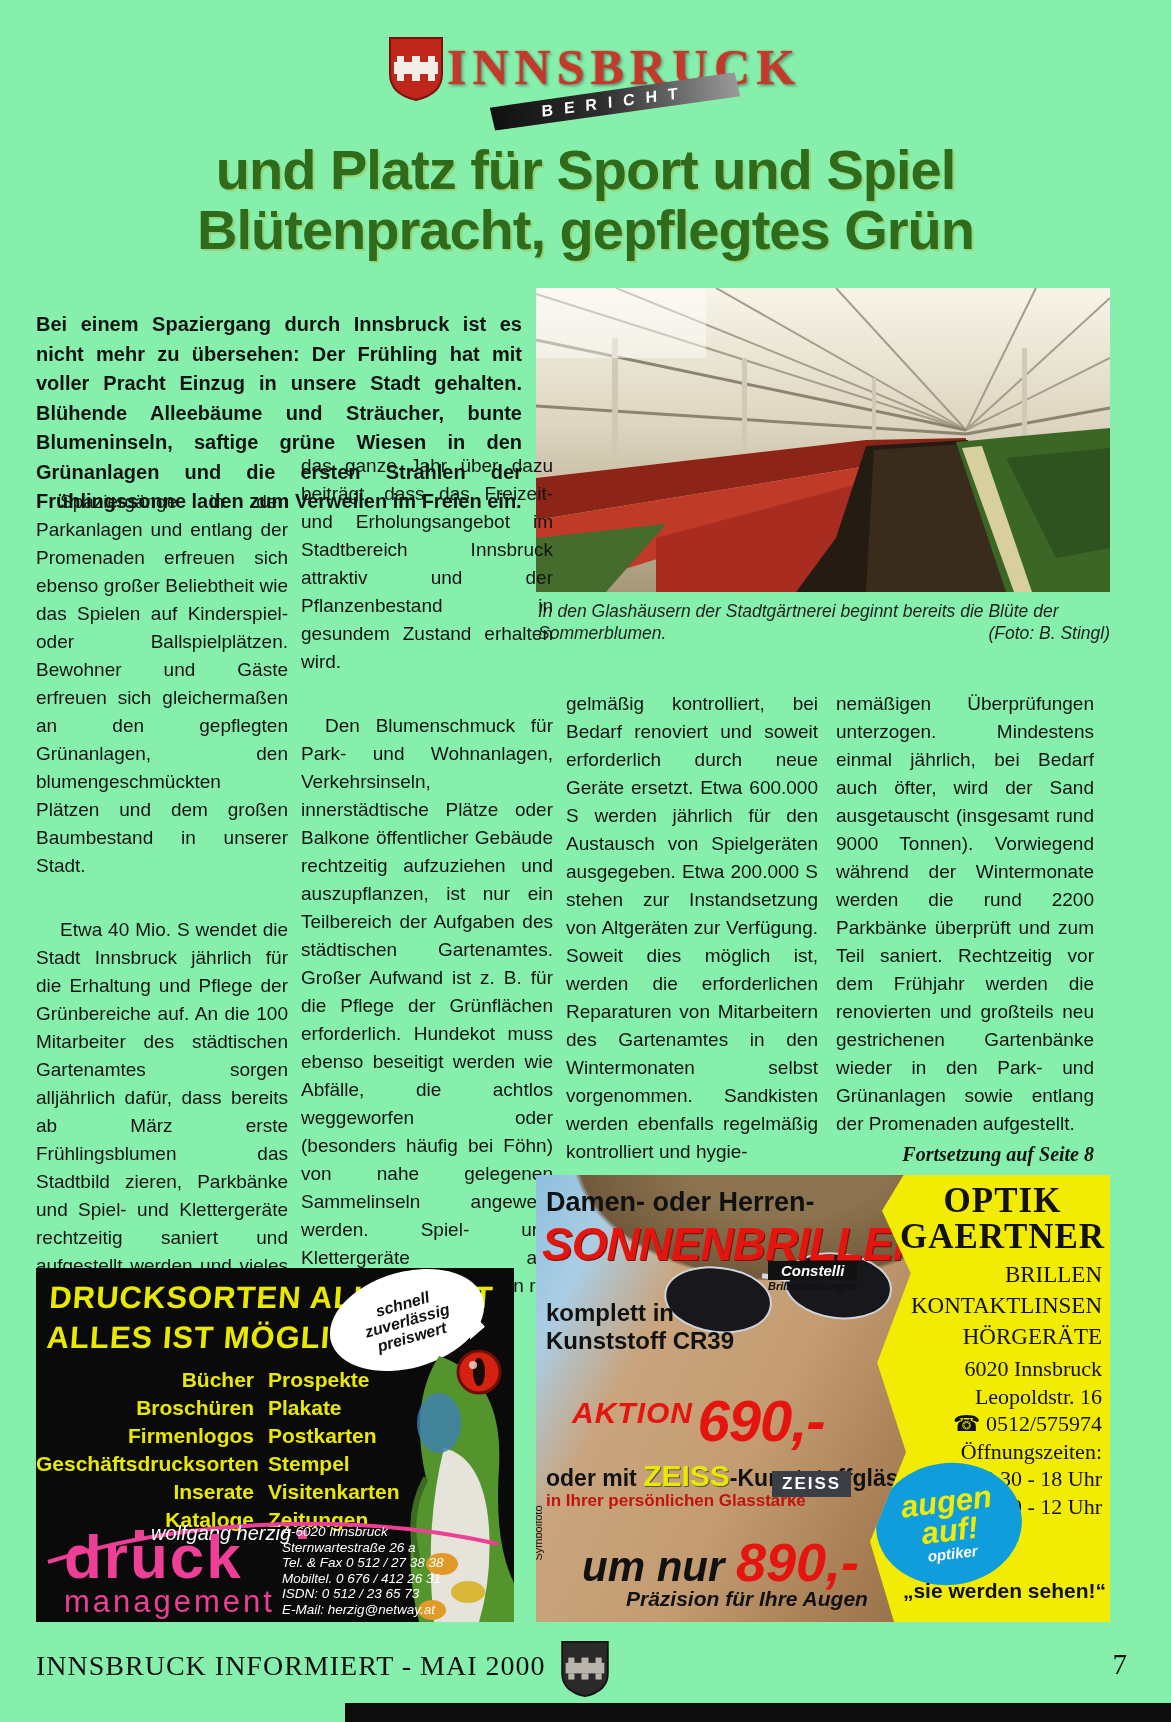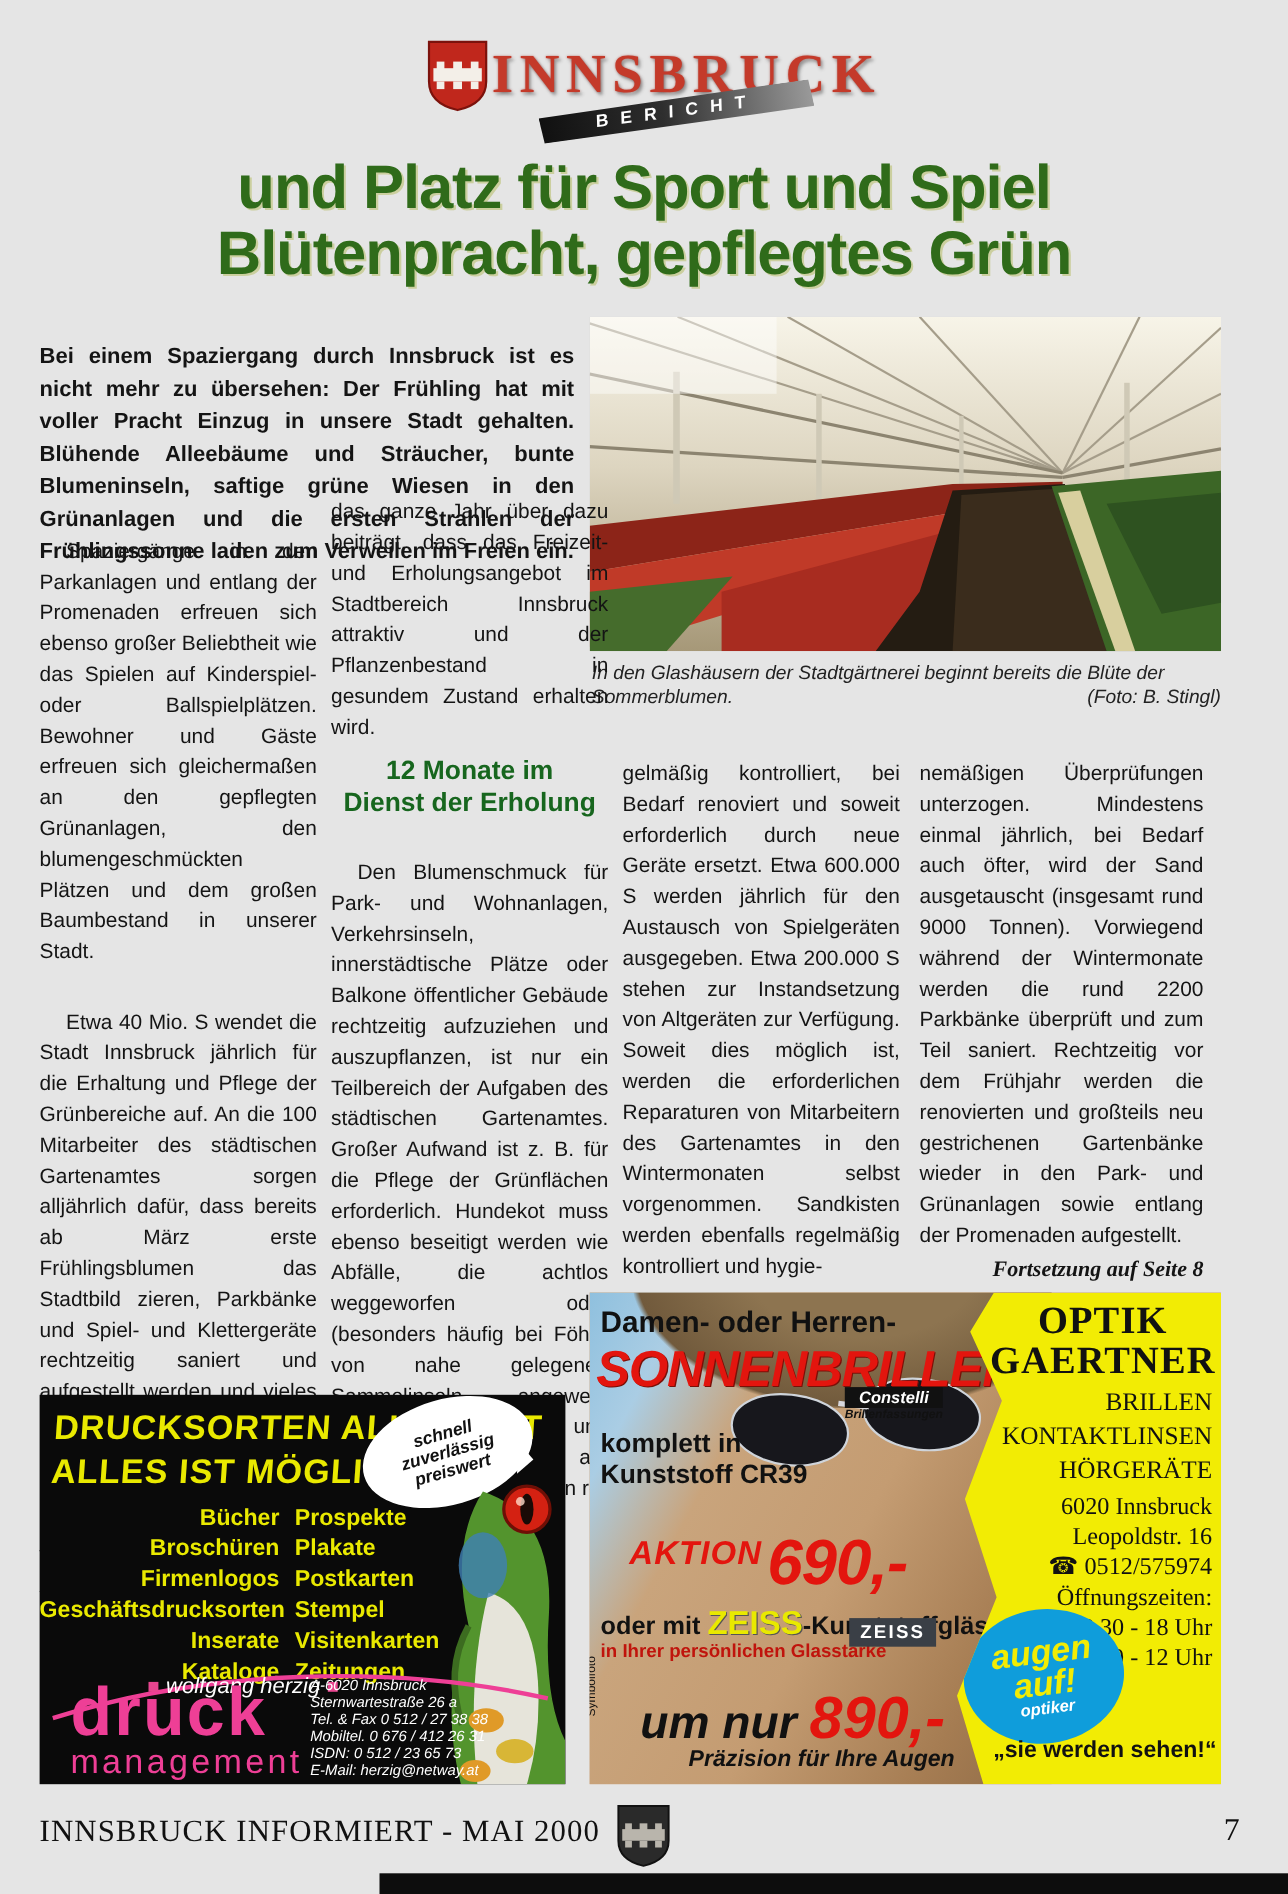--- a/index.html
+++ b/index.html
@@ -1,16 +1,16 @@
 <!DOCTYPE html>
 <html><head>
 <meta charset="utf-8">
 <style>
   html,body{margin:0;padding:0;background:#888;}
-  #page{position:relative;width:1171px;height:1722px;margin:0 auto;background:#e5e5e5;
+  #page{position:relative;width:1171px;height:1722px;margin:0 auto;background:#86efac;
         font-family:"Liberation Sans",sans-serif;color:#141414;overflow:hidden;}
   .abs{position:absolute;}
 
   
   .wordmark{position:absolute;left:447px;top:38px;font-family:"Liberation Serif",serif;
     font-weight:bold;font-size:50px;letter-spacing:6px;color:#c43a2a;
     text-shadow:2px 2px 3px rgba(60,60,60,.45),0 0 2px rgba(160,30,20,.6);}
   .banner{position:absolute;left:490px;top:88px;width:250px;height:28px;
     background:linear-gradient(90deg,#101010 0%,#2e2e2e 45%,#9a9a9a 100%);
     transform:rotate(-7.5deg);clip-path:polygon(1% 95%,0 12%,99% 0,100% 88%);
@@ -187,24 +187,20 @@
   </div>
 
   <div class="col" style="left:36px;top:452px;">
     <p class="ind">Spaziergänge in den Parkanlagen und entlang der Promenaden erfreuen sich ebenso großer Beliebtheit wie das Spielen auf Kinderspiel- oder Ballspielplätzen. Bewohner und Gäste erfreuen sich gleichermaßen an den gepflegten Grünanlagen, den blumengeschmückten Plätzen und dem großen Baumbestand in unserer Stadt.</p>
     <p class="ind">Etwa 40 Mio. S wendet die Stadt Innsbruck jährlich für die Erhaltung und Pflege der Grünbereiche auf. An die 100 Mitarbeiter des städtischen Gartenamtes sorgen alljährlich dafür, dass bereits ab März erste Frühlingsblumen das Stadtbild zieren, Parkbänke und Spiel- und Klettergeräte rechtzeitig saniert und aufgestellt werden und vieles mehr.</p>
     <p class="ind">Von der Bevölkerung kaum wahrgenommen werden die vielfältigen Arbeiten, mit denen das Gartenamt</p>
   </div>
 
   <div class="col" style="left:301px;top:452px;">
     <p>das ganze Jahr über dazu beiträgt, dass das Freizeit- und Erholungsangebot im Stadtbereich Innsbruck attraktiv und der Pflanzenbestand in gesundem Zustand erhalten wird.</p>
-    <div class="subhead">
-      <div>12 Monate im</div>
-      <div>Dienst der Erholung</div>
-    </div>
     <p class="ind">Den Blumenschmuck für Park- und Wohnanlagen, Verkehrsinseln, innerstädtische Plätze oder Balkone öffentlicher Gebäude rechtzeitig aufzuziehen und auszupflanzen, ist nur ein Teilbereich der Aufgaben des städtischen Gartenamtes. Großer Aufwand ist z. B. für die Pflege der Grünflächen erforderlich. Hundekot muss ebenso beseitigt werden wie Abfälle, die achtlos weggeworfen oder (besonders häufig bei Föhn) von nahe gelegenen Sammelinseln angeweht werden. Spiel- und Klettergeräte auf Kinderspielplätzen werden re-</p>
   </div>
 
   <div class="col" style="left:566px;top:690px;">
     <p>gelmäßig kontrolliert, bei Bedarf renoviert und soweit erforderlich durch neue Geräte ersetzt. Etwa 600.000 S werden jährlich für den Austausch von Spielgeräten ausgegeben. Etwa 200.000 S stehen zur Instandsetzung von Altgeräten zur Verfügung. Soweit dies möglich ist, werden die erforderlichen Reparaturen von Mitarbeitern des Gartenamtes in den Wintermonaten selbst vorgenommen. Sandkisten werden ebenfalls regelmäßig kontrolliert und hygie-</p>
   </div>
 
   <div class="col" style="left:836px;top:690px;width:258px;">
     <p>nemäßigen Überprüfungen unterzogen. Mindestens einmal jährlich, bei Bedarf auch öfter, wird der Sand ausgetauscht (insgesamt rund 9000 Tonnen). Vorwiegend während der Wintermonate werden die rund 2200 Parkbänke überprüft und zum Teil saniert. Rechtzeitig vor dem Frühjahr werden die renovierten und großteils neu gestrichenen Gartenbänke wieder in den Park- und Grünanlagen sowie entlang der Promenaden aufgestellt.</p>
     <div class="contin">Fortsetzung auf Seite 8</div>

